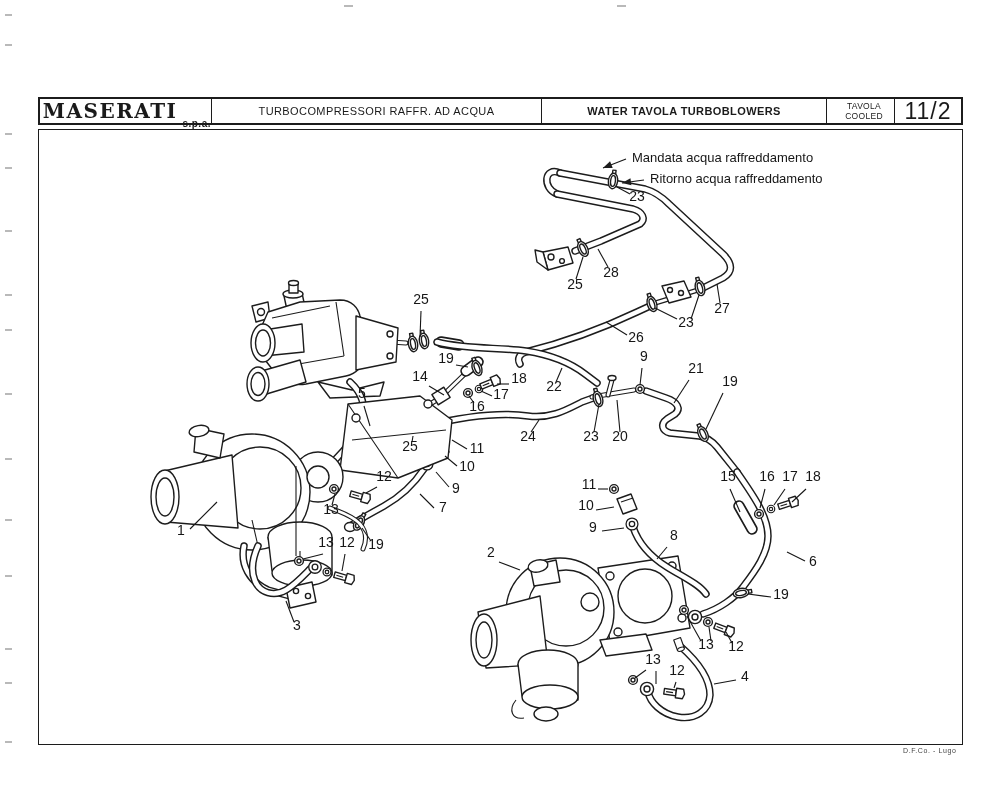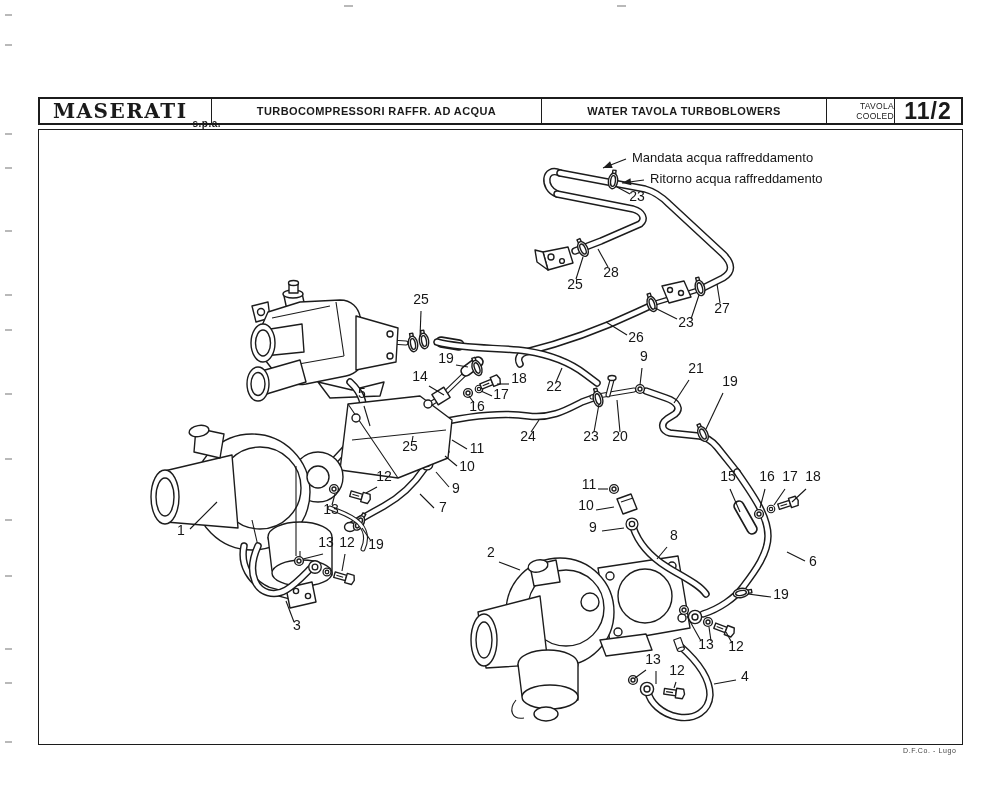--- a/index.html
+++ b/index.html
@@ -3,28 +3,28 @@
 <meta charset="utf-8">
 <style>
   html,body{margin:0;padding:0;background:#e8e8e8;}
   .page{position:relative;width:1000px;height:800px;background:#ffffff;overflow:hidden;
         font-family:"Liberation Sans", sans-serif;color:#1a1a1a;}
   
   .titleblock{position:absolute;left:38px;top:97px;width:925px;height:28px;
         border:2px solid #1c1c1c;box-sizing:border-box;display:flex;align-items:stretch;}
   .tb-cell{border-right:1.5px solid #1c1c1c;display:flex;align-items:center;justify-content:center;box-sizing:border-box;}
   .tb-cell:last-child{border-right:none;}
-  .tb-brand{width:172px;justify-content:center;padding-left:23px;}
+  .tb-brand{width:172px;justify-content:flex-end;padding-left:23px;}
   .brand-main{font-family:"DejaVu Serif", serif;font-weight:bold;font-size:20px;letter-spacing:1.5px;}
   .brand-suffix{font-size:10px;font-weight:bold;margin-left:5px;margin-top:24px;letter-spacing:.5px;}
-  .tb-title-it{width:330px;font-size:11px;font-weight:bold;letter-spacing:.4px;}
+  .tb-title-it{width:330px;font-size:11px;font-weight:normal;letter-spacing:.4px;}
   .tb-title-en{width:285px;font-size:11px;font-weight:bold;letter-spacing:.4px;}
-  .tb-tavola{width:68px;flex-direction:column;justify-content:center;align-items:flex-end;padding-left:7px;
+  .tb-tavola{width:68px;flex-direction:column;justify-content:center;align-items:center;padding-left:7px;
              font-size:8.5px;line-height:10px;letter-spacing:.3px;}
-  .tb-num{flex:1;font-size:23px;font-weight:bold;letter-spacing:1px;}
+  .tb-num{flex:1;font-size:23px;font-weight:normal;letter-spacing:1px;}
   
   .frame{position:absolute;left:38px;top:129px;width:925px;height:616px;
          border:1.5px solid #1c1c1c;box-sizing:border-box;}
   .footer-credit{position:absolute;left:903px;top:747px;font-size:7px;color:#444;letter-spacing:.6px;}
   svg.diagram{position:absolute;left:0;top:0;width:1000px;height:800px;}
   
   .part{fill:#ffffff;stroke:#1c1c1c;stroke-width:1.4;stroke-linejoin:round;}
   .pline{fill:none;stroke:#1c1c1c;stroke-width:1.1;}
   .t-out{fill:none;stroke:#1c1c1c;stroke-linecap:round;stroke-linejoin:round;}
   .t-in{fill:none;stroke:#ffffff;stroke-linecap:round;stroke-linejoin:round;}

